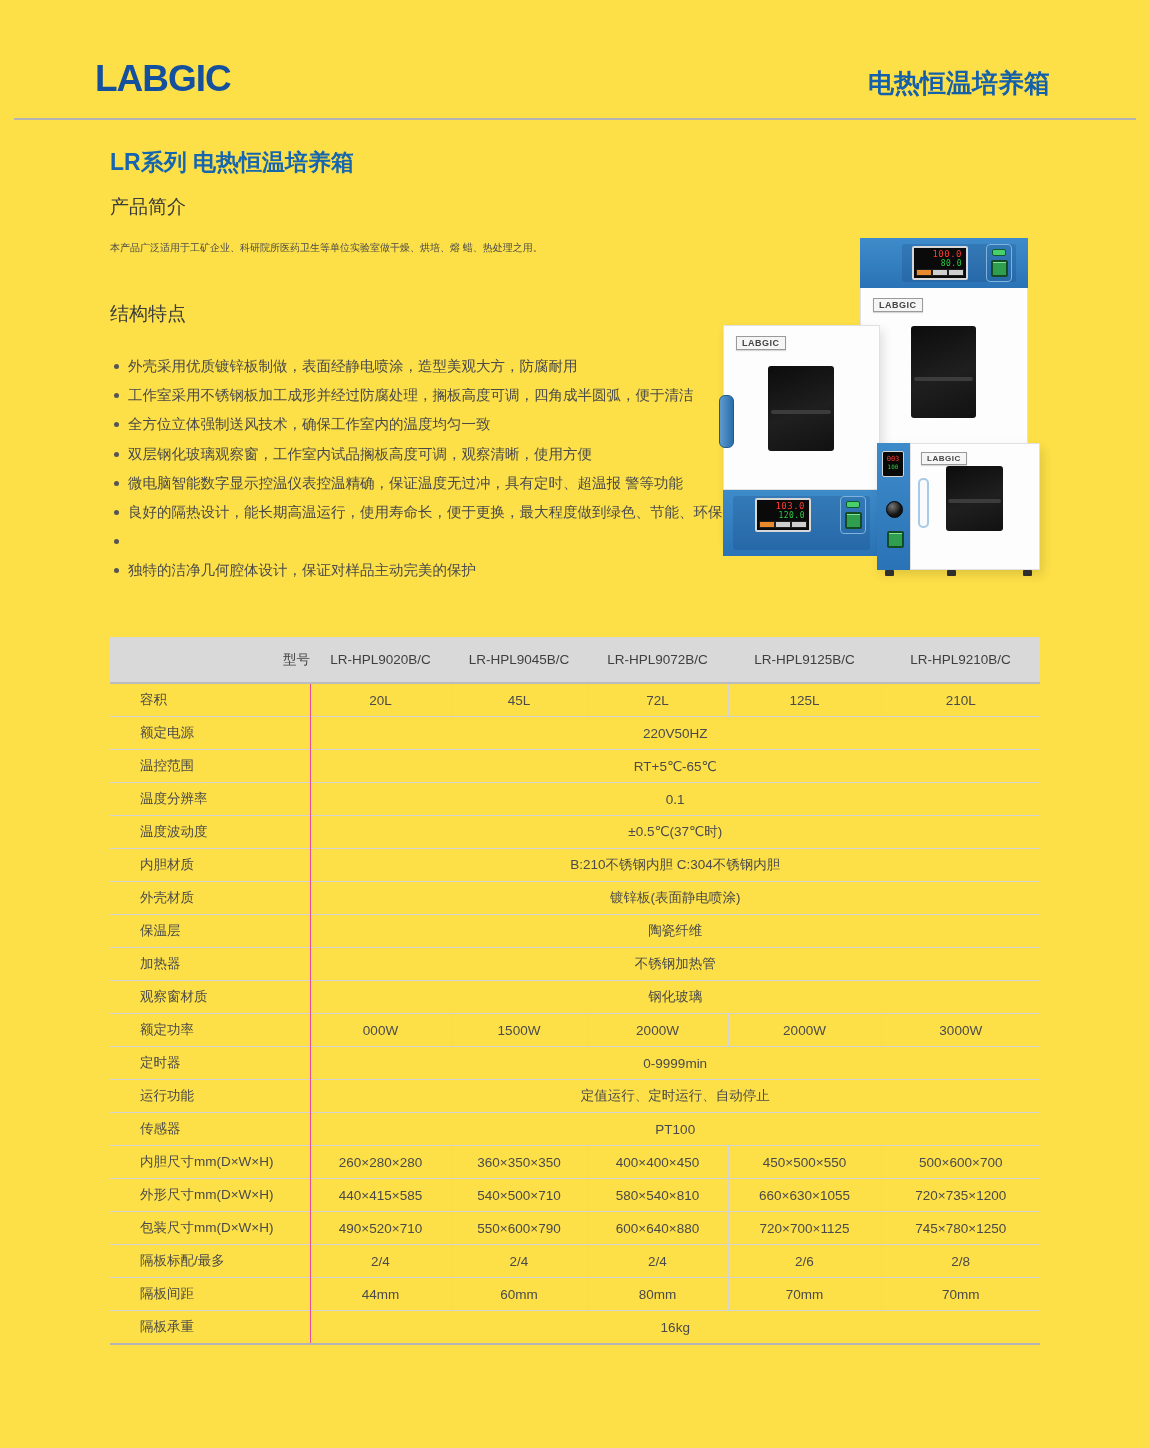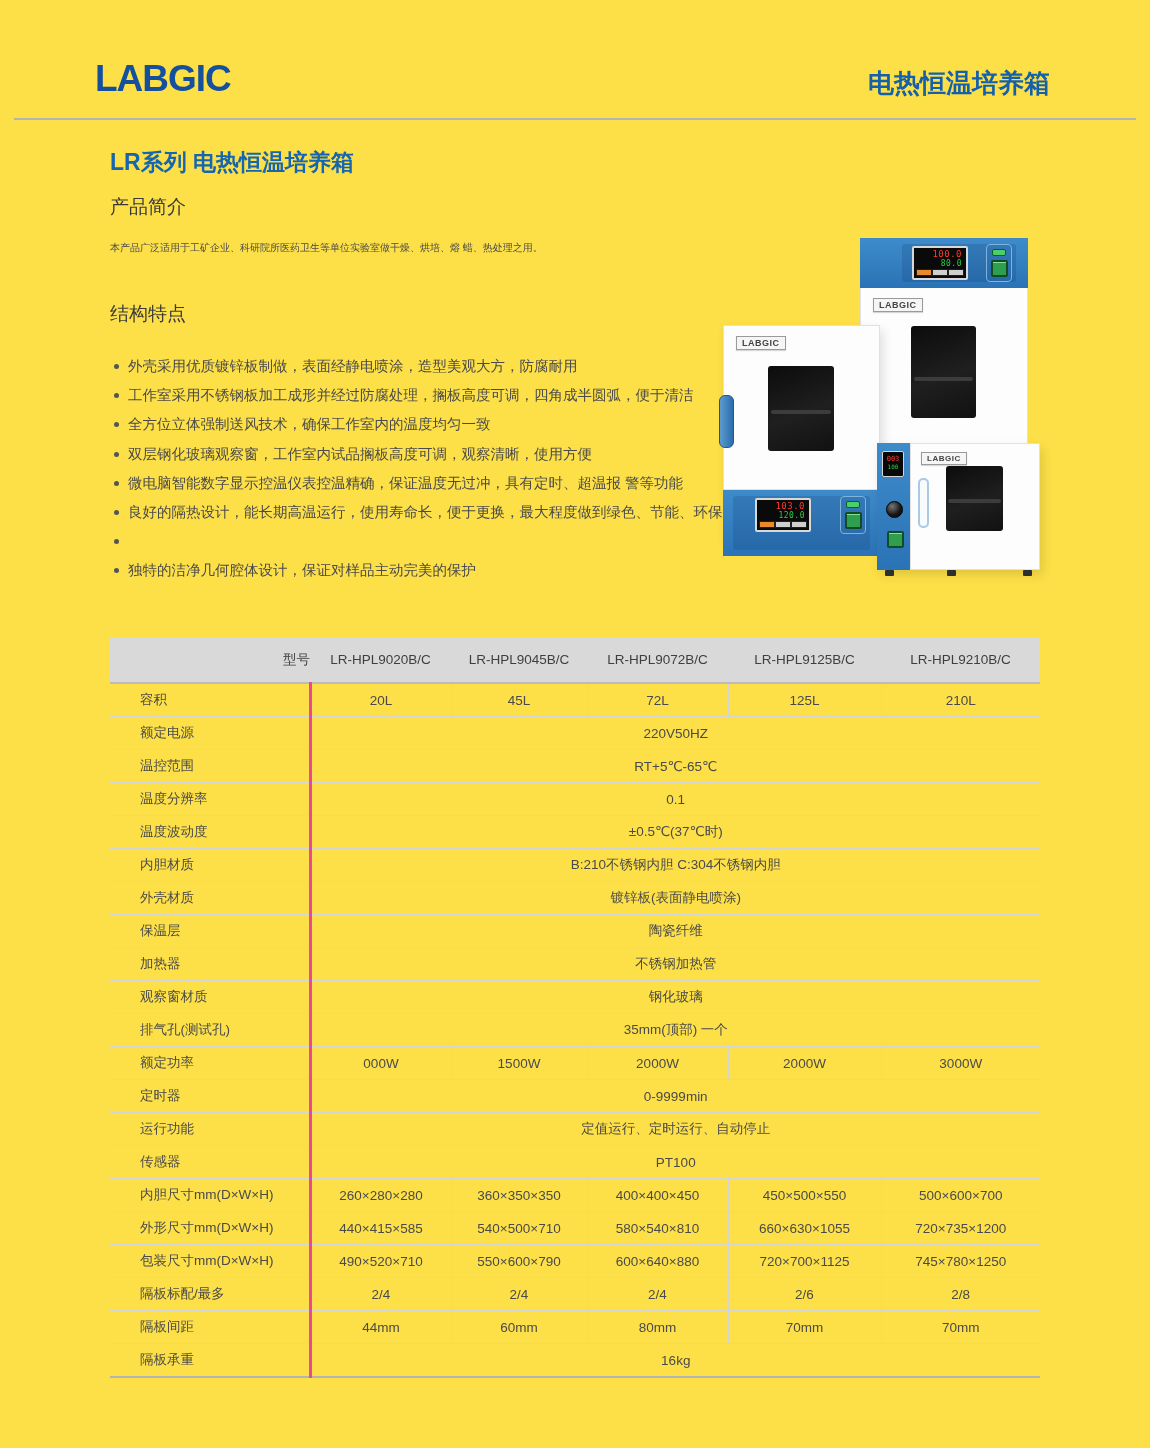--- a/index.html
+++ b/index.html
@@ -71,21 +71,21 @@
     position:absolute;left:110px;top:637px;width:930px;border-collapse:collapse;table-layout:fixed;
     font-size:13.5px;color:#4a4a4a;border-bottom:2px solid #b3b3b3;
   }
   .spec-table thead th{
     height:45px;background:#d9d9d9;font-weight:500;color:#3f3f3f;border-bottom:2px solid #bcbcbc;
     text-align:center;padding:0;
   }
   .spec-table thead th.corner{text-align:right;padding-left:20px;}
   .spec-table tbody td{height:32px;border-top:1px solid #d4d4d4;text-align:center;padding:0;}
   .spec-table tbody tr:first-child td{border-top:none;}
-  .spec-table td.lbl{text-align:left;padding-left:30px;border-right:3px solid #ec4899;}
+  .spec-table td.lbl{text-align:left;padding-left:30px;border-right:1px solid #ec4899;}
   .spec-table td.val{border-right:1px solid #d4d4d4;}
   .spec-table td.val:last-child{border-right:none;}
   .spec-table td.merged{border-right:none;}
 </style>
 </head>
 <body>
 
 <div class="page">
 
   <div class="brand-logo">LABGIC</div>
@@ -263,24 +263,20 @@
         </tr>
         <tr>
           <td class="lbl">加热器</td>
           <td class="merged" colspan="5">不锈钢加热管</td>
         </tr>
         <tr>
           <td class="lbl">观察窗材质</td>
           <td class="merged" colspan="5">钢化玻璃</td>
         </tr>
         <tr>
-          <td class="lbl">排气孔(测试孔)</td>
-          <td class="merged" colspan="5">35mm(顶部) 一个</td>
-        </tr>
-        <tr>
           <td class="lbl">额定功率</td>
           <td class="val">000W</td>
           <td class="val">1500W</td>
           <td class="val">2000W</td>
           <td class="val">2000W</td>
           <td class="val">3000W</td>
         </tr>
         <tr>
           <td class="lbl">定时器</td>
           <td class="merged" colspan="5">0-9999min</td>

